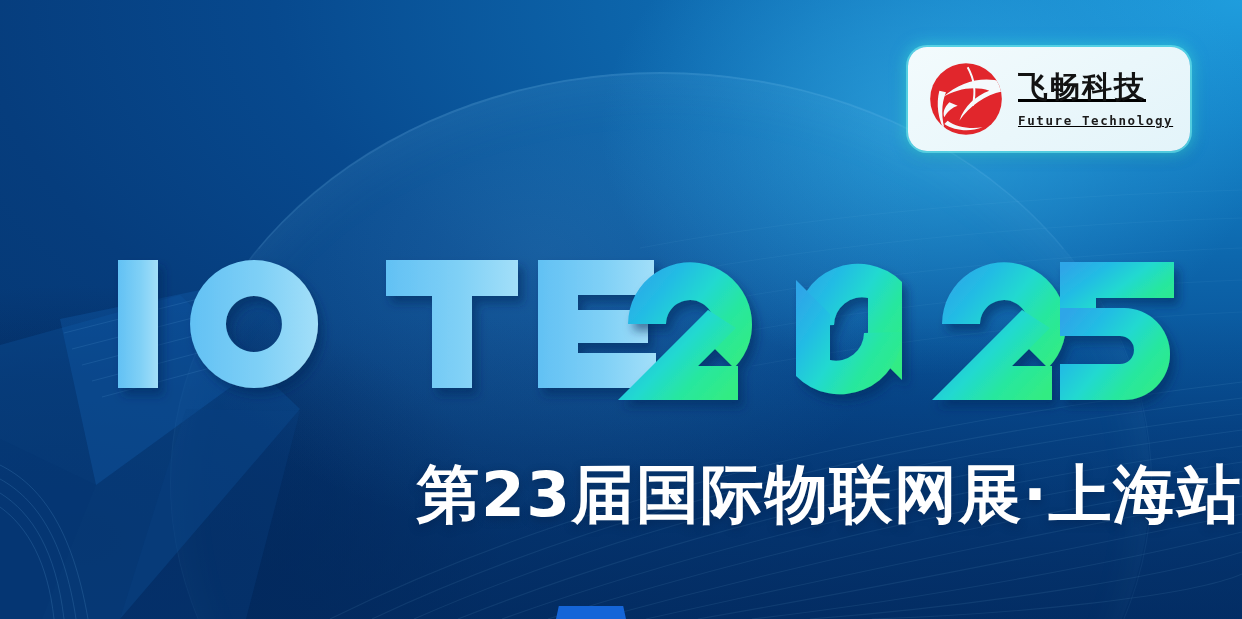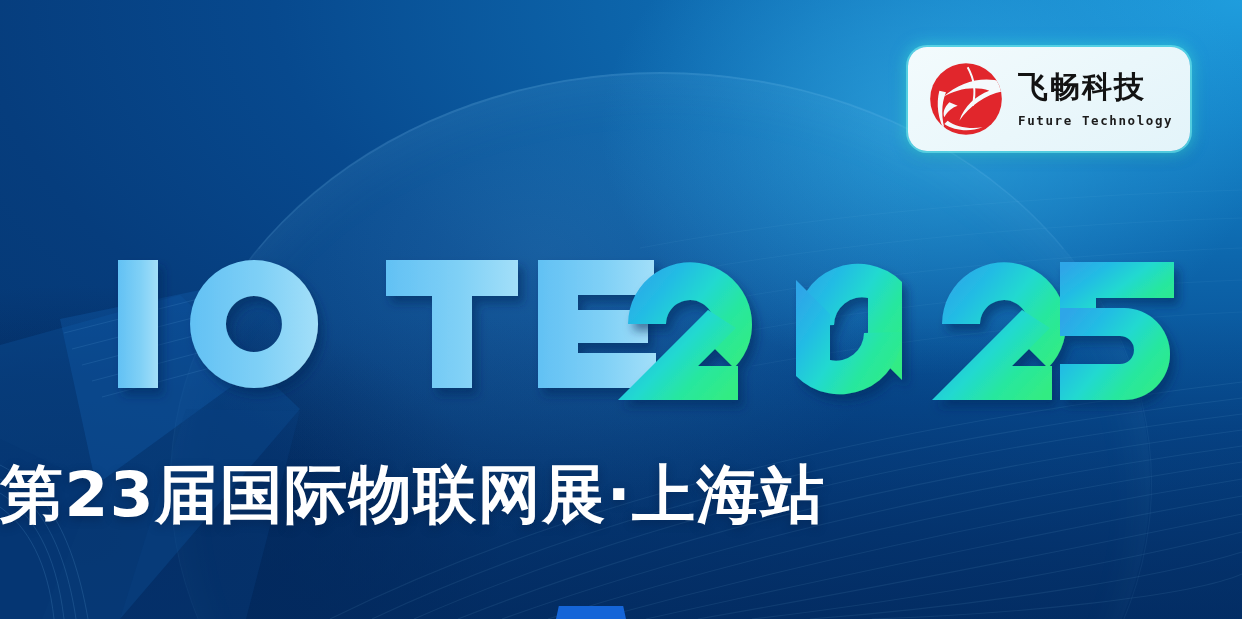--- a/index.html
+++ b/index.html
@@ -100,21 +100,21 @@
       0 0 0 2px rgba(120,240,240,0.55),
       0 0 14px 4px rgba(60,230,235,0.55),
       0 4px 16px rgba(0,30,60,0.28);
     display: flex;
     align-items: center;
     padding: 0 14px 0 16px;
     box-sizing: border-box;
     gap: 10px;
   }
   .logo-mark { width: 84px; height: 80px; flex: 0 0 auto; }
-  .logo-text { display: flex; flex-direction: column; justify-content: center; }
+  .logo-text { display: flex; flex-direction: column; justify-content: center; text-decoration: underline; }
   .logo-cn {
     font-family: "DejaVu Sans", sans-serif;
     font-size: 30px;
     font-weight: 700;
     color: #131313;
     letter-spacing: 2px;
     line-height: 1.12;
     white-space: nowrap;
   }
   .logo-en {
@@ -136,21 +136,21 @@
     height: 152px;
   }
   .headline svg { display: block; width: 100%; height: 100%; overflow: visible; }
 
   
   .subtitle {
     position: absolute;
     left: 0;
     right: 0;
     top: 452px;
-    text-align: left;
+    text-align: right;
     font-family: "DejaVu Sans", sans-serif;
     font-size: 63px;
     font-weight: 700;
     color: #ffffff;
     letter-spacing: 1.5px;
     text-shadow: 0 3px 10px rgba(0,25,60,0.40);
     white-space: nowrap;
   }
 </style>
 </head>

